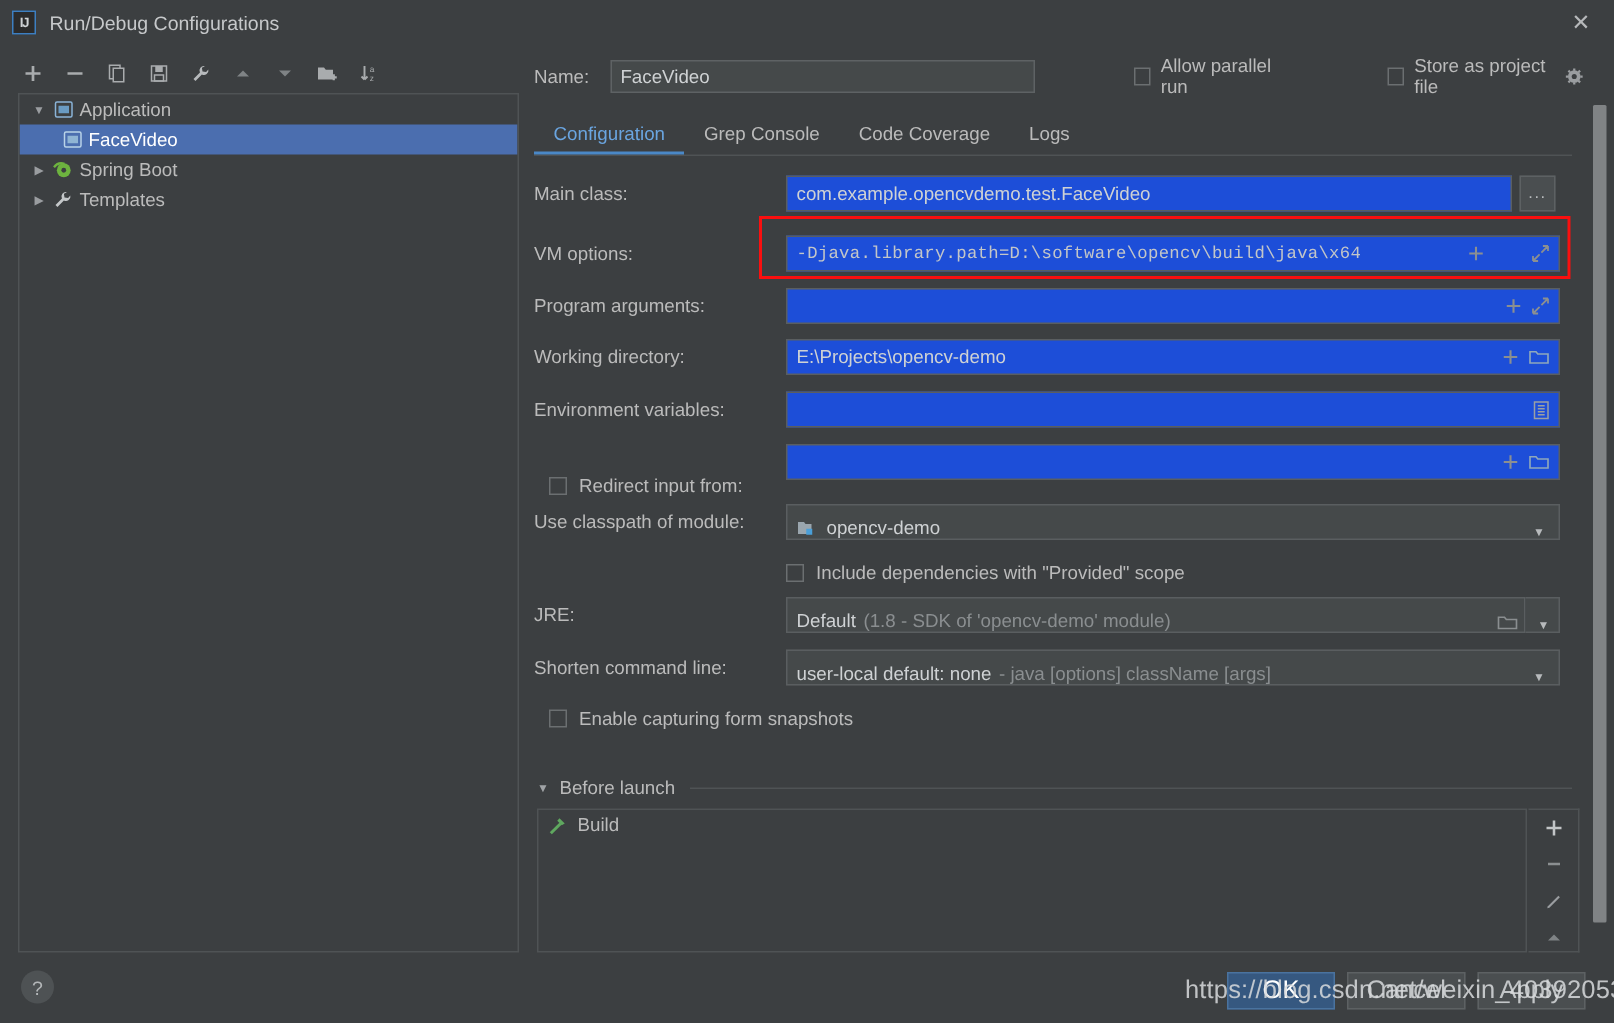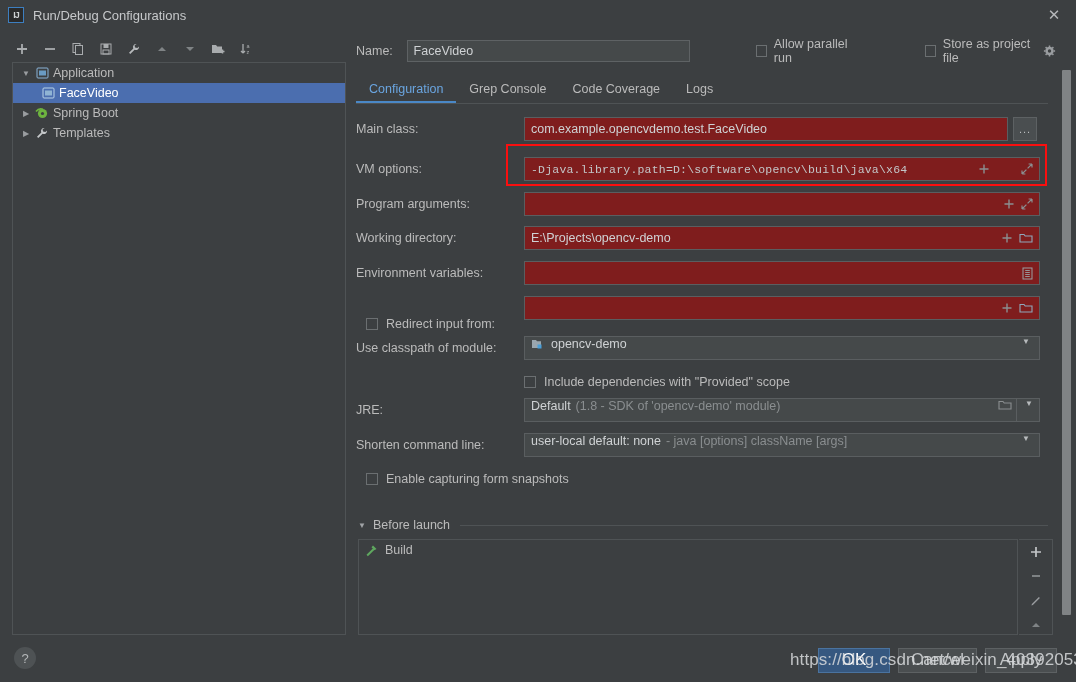--- a/index.html
+++ b/index.html
@@ -96,40 +96,40 @@
     color: #bbbbbb;
   }
   .tab.active { color: #6aa5e0; border-bottom: 2px solid #4a88c7; }
 
   #form {
     position: absolute; left: 356px; top: 110px; width: 694px; height: 390px;
   }
   .frow { position: absolute; left: 0; height: 24px; display: flex; align-items: center; }
   .flabel { width: 168px; color: #bbbbbb; font-size: 12.5px; }
   .field {
-    height: 24px; background: #7f1d1d; border: 1px solid #5a5e60;
+    height: 24px; background: #1d4ed8; border: 1px solid #5a5e60;
     display: flex; align-items: center; padding: 0 6px;
     color: #cfd2d4; font-size: 12.5px; position: relative;
   }
   .field.empty { color: #808487; }
   .field .val { flex: 1; overflow: hidden; white-space: nowrap; }
   .field .mono {
     font-family: "Liberation Mono", "DejaVu Sans Mono", monospace;
     font-size: 11.5px; color: #c3c6c8; letter-spacing: 0.2px;
   }
   .act { color: #8b8f91; margin-left: 6px; display: flex; align-items: center; }
   .ellipsis-btn {
     width: 24px; height: 24px; margin-left: 5px;
     background: #4a4e50; border: 1px solid #5d6163;
     display: flex; align-items: center; justify-content: center;
     color: #b9bcbe; font-size: 11px; letter-spacing: 1px;
   }
   .combo {
     height: 24px; background: #45494a; border: 1px solid #5a5e60;
-    display: flex; align-items: flex-start; padding: 0 4px 0 6px;
+    display: flex; align-items: flex-end; padding: 0 4px 0 6px;
     color: #cfd2d4; font-size: 12.5px;
   }
   .combo .val { flex: 1; display: flex; align-items: center; }
   .arrow-dn { color: #b7babc; font-size: 8px; padding: 0 5px; }
   .muted { color: #8a8e90; }
   .chk-row { display: flex; align-items: center; margin-top: 32px; }
   .chk-row .lbl { margin-left: 8px; }
 
   
   #bl-header {

